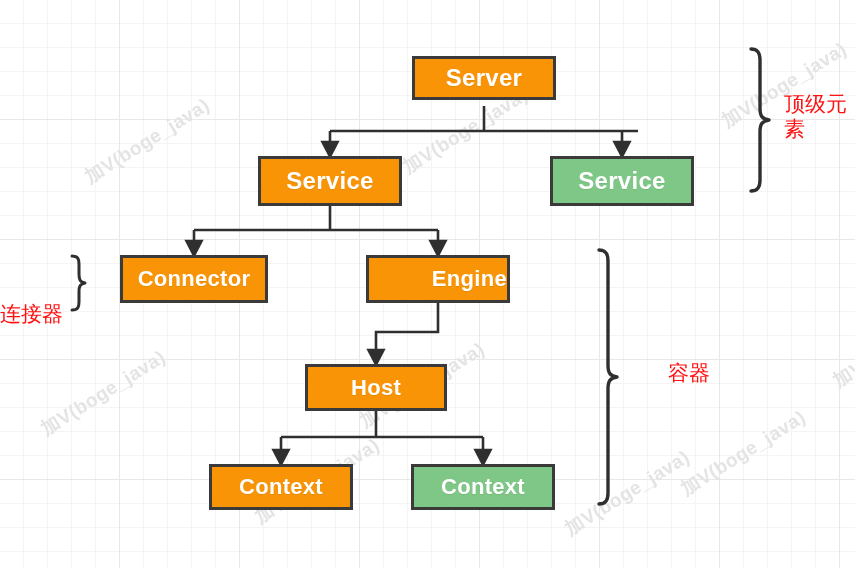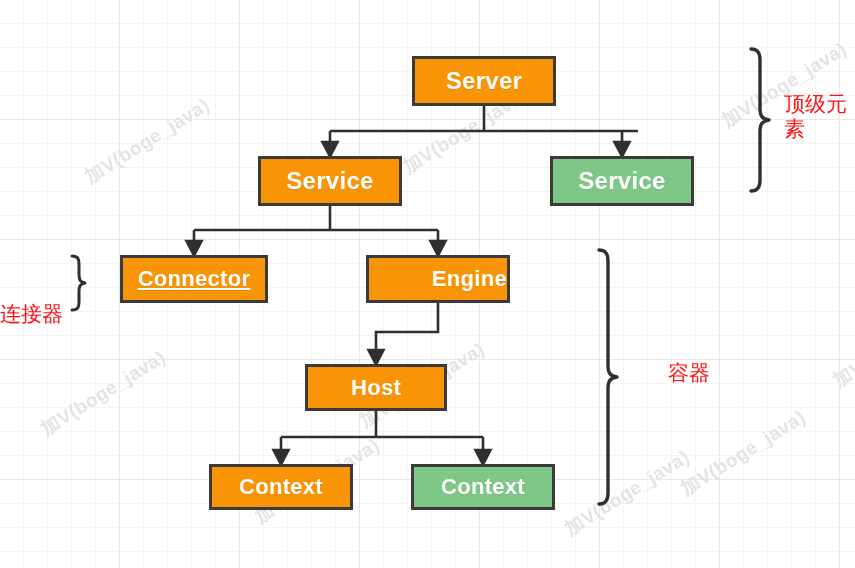--- a/index.html
+++ b/index.html
@@ -154,30 +154,30 @@
                C606,250 608,254 608,261
                L608,365
                C608,373 610,376 617,377
                C610,378 608,381 608,389
                L608,493
                C608,500 606,504 599,504"></path>
     </g>
   </svg>
 
   <div id="node-layer">
-      <div class="node orange" style="left: 412px; top: 56px; width: 144px; height: 50px;">
+      <div class="node orange" style="left: 412px; top: 56px; width: 144px; height: 44px;">
         <span style="font-size: 24px;">Server</span>
       </div>
       <div class="node orange" style="left: 258px; top: 156px; width: 144px; height: 50px;">
         <span style="font-size: 24px;">Service</span>
       </div>
       <div class="node green" style="left: 550px; top: 156px; width: 144px; height: 50px;">
         <span style="font-size: 24px;">Service</span>
       </div>
-      <div class="node orange" style="left: 120px; top: 255px; width: 148px; height: 48px; text-decoration: underline;">
+      <div class="node orange" style="left: 120px; top: 255px; width: 148px; height: 48px;">
         <span style="font-size: 22px;">Connector</span>
       </div>
       <div class="node orange" style="left: 366px; top: 255px; width: 144px; height: 48px; justify-content: flex-end;">
         <span style="font-size: 22px;">Engine</span>
       </div>
       <div class="node orange" style="left: 305px; top: 364px; width: 142px; height: 47px;">
         <span style="font-size: 22px;">Host</span>
       </div>
       <div class="node orange" style="left: 209px; top: 464px; width: 144px; height: 46px;">
         <span style="font-size: 22px;">Context</span>

